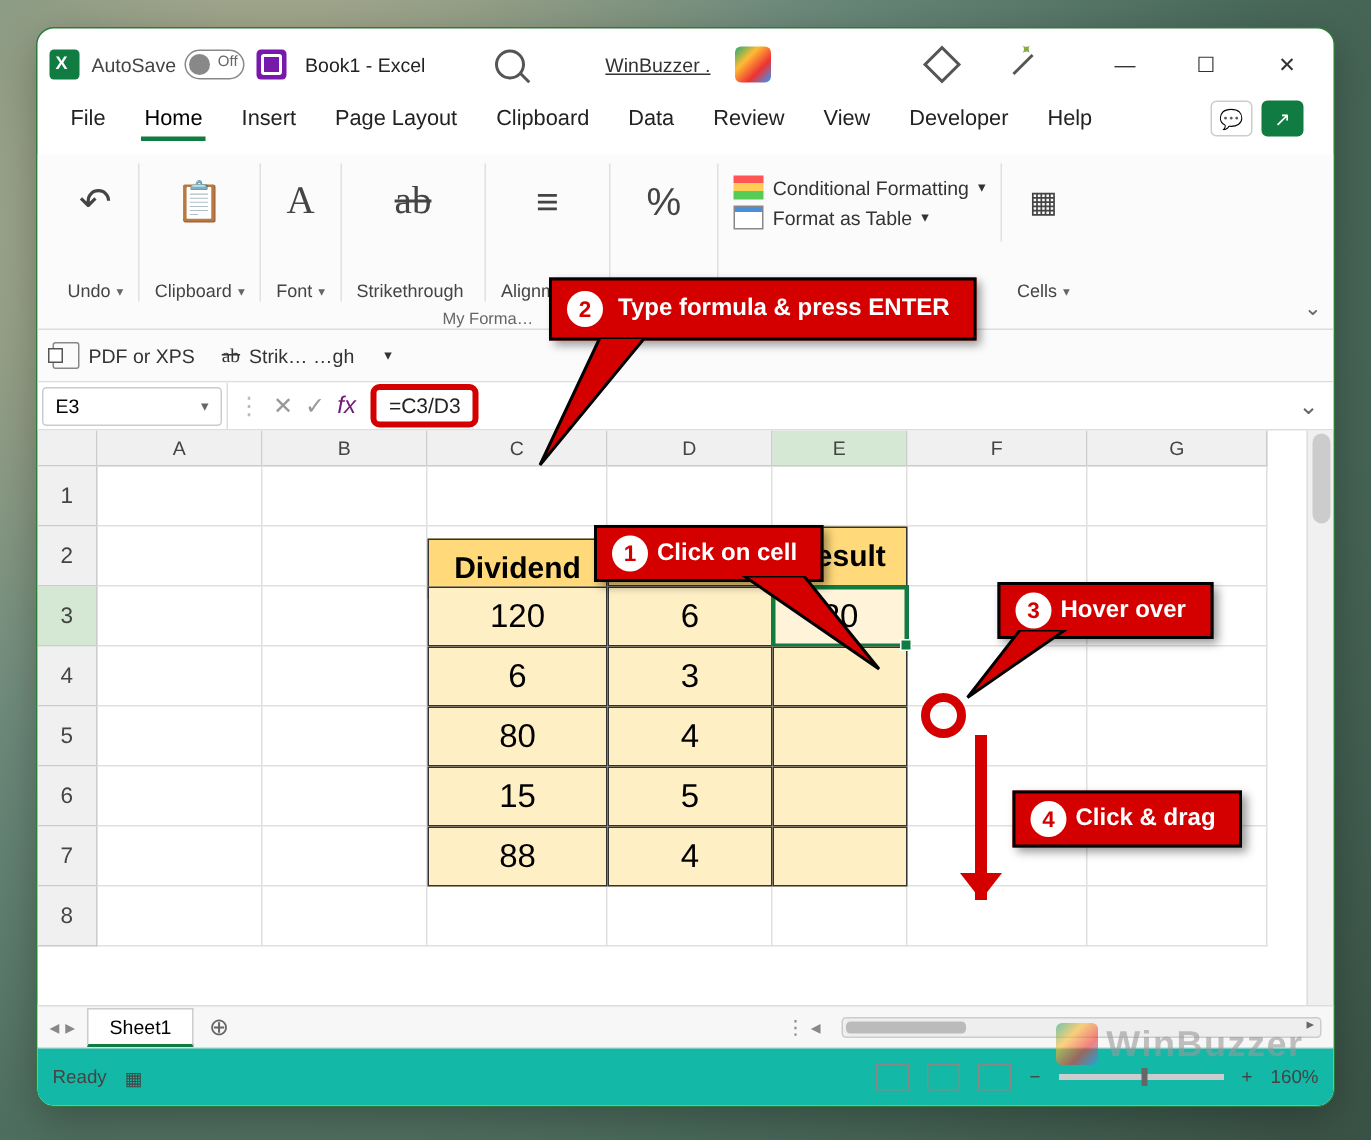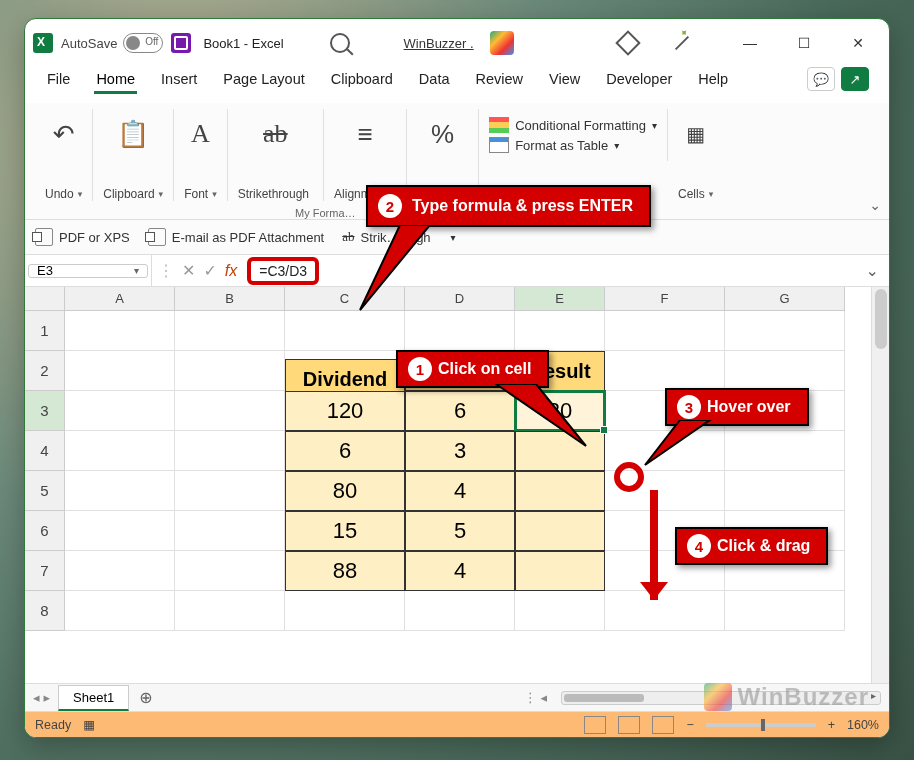--- a/index.html
+++ b/index.html
@@ -53,23 +53,23 @@
   .ribbon-collapse{position:absolute;right:8px;bottom:6px;font-size:14px;color:#666;}
   .group-caption{font-size:11px;color:#666;margin-top:6px;padding-left:260px;}
   
   .ribbon2{background:#fbfbfb;border-bottom:1px solid #ddd;padding:8px 10px;display:flex;align-items:center;gap:18px;font-size:13px;color:#333;}
   .r2-item{display:flex;align-items:center;gap:6px;}
   .xps-icon{width:18px;height:18px;border:1px solid #888;border-radius:2px;position:relative;}
   .xps-icon::after{content:"";position:absolute;left:-4px;top:3px;width:8px;height:8px;border:1px solid #555;background:#fff;}
   
   
   .fbar{display:flex;align-items:center;border-bottom:1px solid #ddd;height:32px;background:#fff;}
-  .name-box{width:120px;border:1px solid #ccc;margin:3px;height:14px;display:flex;align-items:center;padding:0 8px;font-size:13px;justify-content:space-between;border-radius:3px;}
+  .name-box{width:120px;border:1px solid #ccc;margin:3px;height:26px;display:flex;align-items:center;padding:0 8px;font-size:13px;justify-content:space-between;border-radius:3px;}
   .fb-btns{display:flex;align-items:center;gap:8px;padding:0 6px;color:#999;border-left:1px solid #ddd;height:100%;}
-  .fb-fx{font-style:italic;color:#c2410c;}
+  .fb-fx{font-style:italic;color:#701a75;}
   .formula-highlight{border:4px solid #d40000;border-radius:6px;padding:2px 8px;font-size:14px;color:#222;margin-left:4px;font-family:Consolas,monospace;}
   .fb-collapse{margin-left:auto;padding:0 10px;color:#666;}
   
   
   .grid-wrap{flex:1;display:flex;overflow:hidden;position:relative;}
   .corner{width:40px;height:24px;background:#f0f0f0;border:1px solid #ccc;border-left:none;border-top:none;}
   .col-headers{display:flex;height:24px;}
   .ch{background:#f0f0f0;border-right:1px solid #ccc;border-bottom:1px solid #ccc;display:flex;align-items:center;justify-content:center;font-size:13px;color:#444;}
   .ch.sel{background:#d4e8d4;}
   .row-headers{display:flex;flex-direction:column;}
@@ -90,21 +90,21 @@
   .sheet-bar{height:28px;border-top:1px solid #ddd;display:flex;align-items:center;background:#f7f7f7;font-size:13px;}
   .sheet-nav{padding:0 8px;color:#888;display:flex;gap:4px;}
   .sheet-tab{padding:4px 14px;background:#fff;border:1px solid #ccc;border-bottom:2px solid #107c41;font-weight:500;}
   .sheet-add{padding:0 10px;color:#666;font-size:16px;}
   .sb-sep{flex:1;}
   .hscroll{width:320px;height:14px;background:#eee;border:1px solid #ccc;margin:0 8px;position:relative;border-radius:3px;}
   .hscroll::before{content:"";position:absolute;left:2px;top:2px;width:80px;height:8px;background:#bbb;border-radius:3px;}
   .hscroll::after{content:"▸";position:absolute;right:4px;top:-2px;font-size:10px;color:#666;}
   
   
-  .status{height:26px;border-top:1px solid #ddd;display:flex;align-items:center;padding:0 10px;font-size:12.5px;color:#444;gap:12px;background:#fdba74;}
+  .status{height:39px;border-top:1px solid #ddd;display:flex;align-items:center;padding:0 10px;font-size:12.5px;color:#444;gap:12px;background:#14b8a6;}
   .status .sp{flex:1;}
   .view-btn{width:22px;height:18px;border:1px solid #888;}
   .zoom-slider{width:110px;height:4px;background:#ccc;position:relative;}
   .zoom-slider::before{content:"";position:absolute;left:55px;top:-4px;width:4px;height:12px;background:#666;}
   .wb-water{position:absolute;right:20px;bottom:26px;font-size:24px;font-weight:bold;color:#999;letter-spacing:1px;opacity:.6;}
   .wb-water::before{content:"";display:inline-block;width:28px;height:28px;background:linear-gradient(135deg,#2a7,#fb3,#e33,#39f);margin-right:6px;vertical-align:-6px;border-radius:4px;}
 
   
   .callout{position:absolute;background:#d40000;color:#fff;border:2px solid #000;font-weight:bold;font-size:16px;padding:10px 16px 10px 44px;display:flex;align-items:center;box-shadow:3px 3px 6px rgba(0,0,0,.4);}
   .callout .num{position:absolute;left:10px;width:24px;height:24px;background:#fff;color:#d40000;border-radius:50%;display:flex;align-items:center;justify-content:center;font-size:15px;}
@@ -205,24 +205,20 @@
       </div>
     </div>
     <div class="group-caption">My Forma…</div>
     <div class="ribbon-collapse">⌄</div>
   </div>
 
   <div class="ribbon2">
     <div class="r2-item">
       <span class="xps-icon"></span>
       <span>PDF or XPS</span>
-    </div>
-    <div class="r2-item">
-      <span class="xps-icon"></span>
-      <span>E-mail as PDF Attachment</span>
     </div>
     <div class="r2-item">
       <span style="text-decoration:line-through;font-family:serif;">ab</span>
       <span>Strik…          …gh</span>
       <span style="font-size:10px;margin-left:14px;">▾</span>
     </div>
   </div>
 
   <div class="fbar">
     <div class="name-box">

